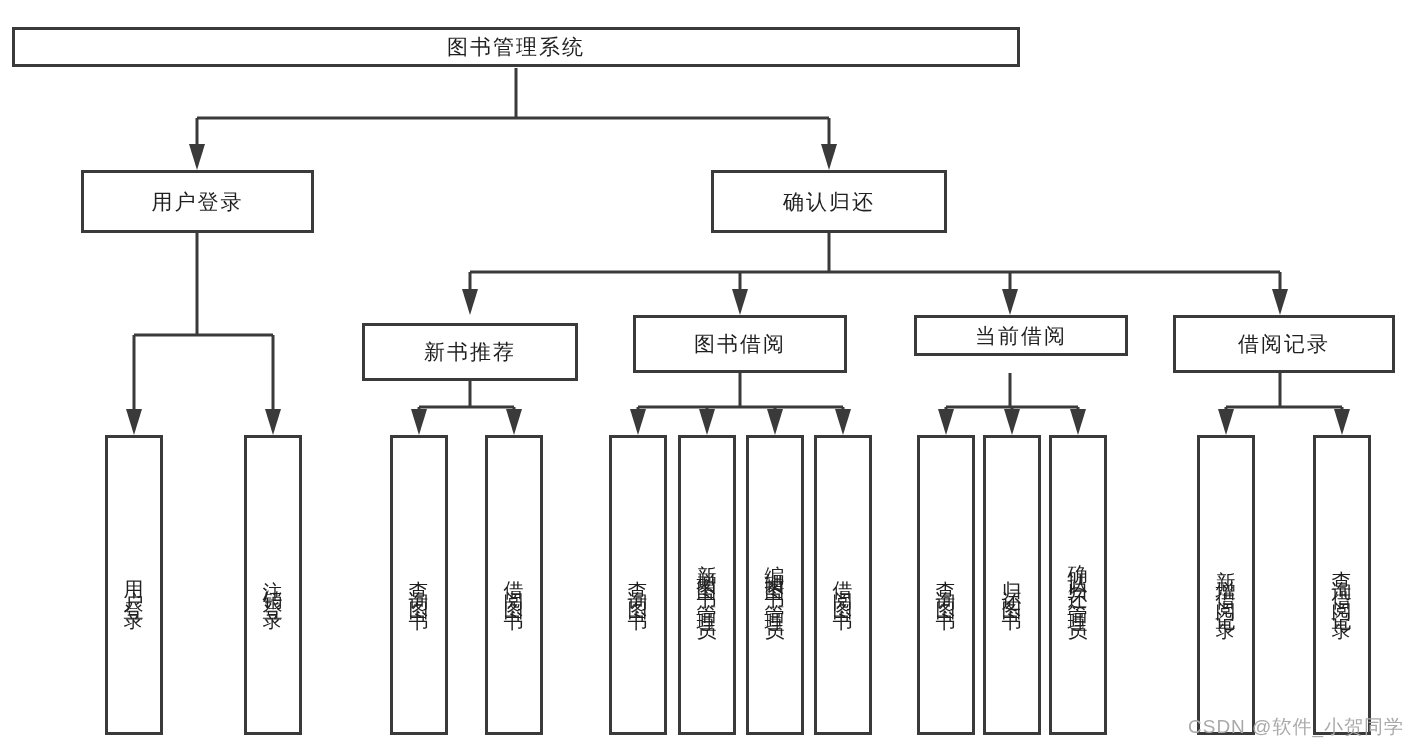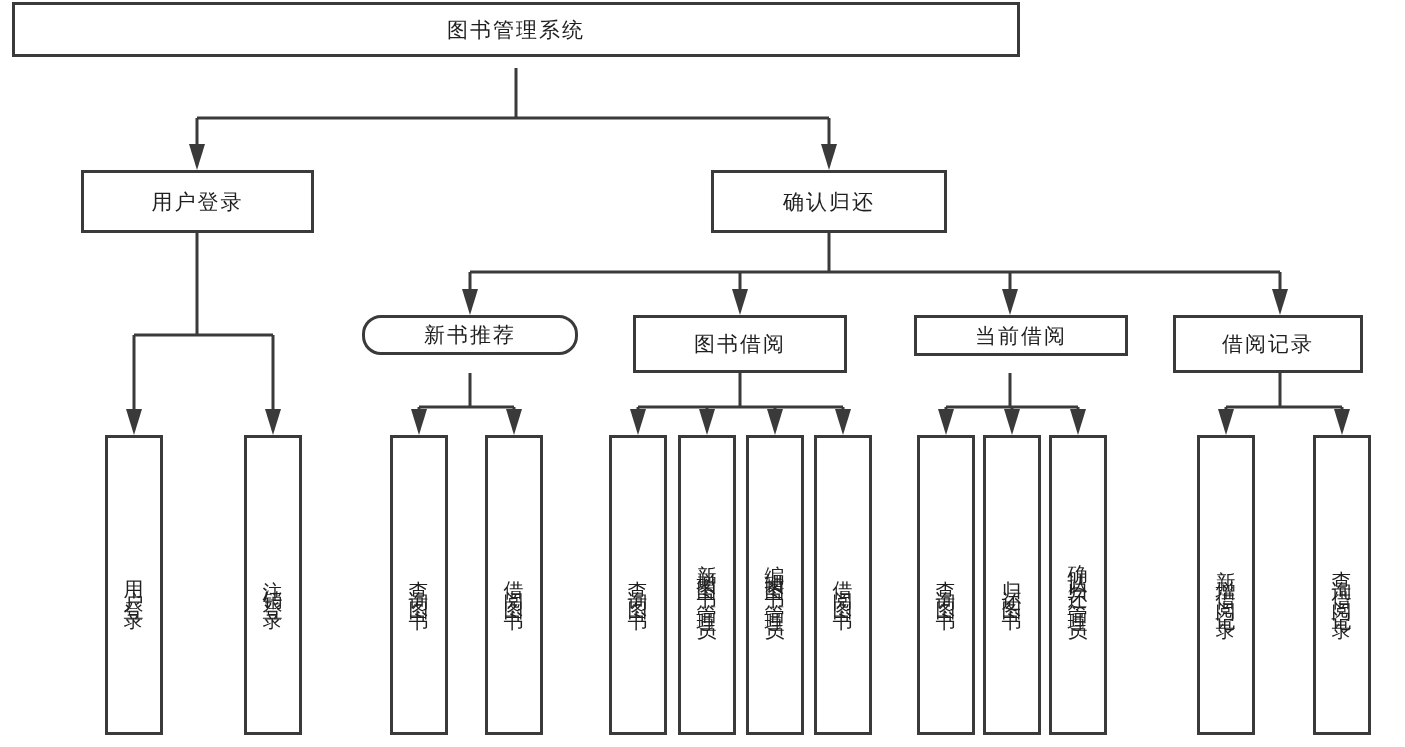--- a/index.html
+++ b/index.html
@@ -106,29 +106,29 @@
       <polygon points="767,409 783,409 775,435"></polygon>
       <polygon points="835,409 851,409 843,435"></polygon>
       <polygon points="938,409 954,409 946,435"></polygon>
       <polygon points="1004,409 1020,409 1012,435"></polygon>
       <polygon points="1070,409 1086,409 1078,435"></polygon>
       <polygon points="1218,409 1234,409 1226,435"></polygon>
       <polygon points="1334,409 1350,409 1342,435"></polygon>
     </g>
   </svg>
 
-  <div class="hbox" style="left:12px; top:2px; width:1008px; height:55px;">图书管理系统</div>
+  <div class="hbox" style="left:12px; top:27px; width:1008px; height:40px;">图书管理系统</div>
 
   <div class="hbox" style="left:81px; top:170px; width:233px; height:63px;">用户登录</div>
   <div class="hbox" style="left:711px; top:170px; width:236px; height:63px;">确认归还</div>
 
-  <div class="hbox" style="left:362px; top:315px; width:216px; height:40px;border-radius:19px;">新书推荐</div>
+  <div class="hbox" style="left:362px; top:323px; width:216px; height:58px;">新书推荐</div>
   <div class="hbox" style="left:633px; top:315px; width:214px; height:58px;text-align:right;">图书借阅</div>
   <div class="hbox" style="left:870px; top:315px; width:214px; height:41px;margin-left:44px;">当前借阅</div>
-  <div class="hbox" style="left:1173px; top:315px; width:190px; height:58px;">借阅记录</div>
+  <div class="hbox" style="left:1173px; top:315px; width:222px; height:58px;">借阅记录</div>
 
   <div class="vbox" style="left:105px; width:58px;">
     <span class="vtext">用户登录</span>
   </div>
   <div class="vbox" style="left:244px; width:58px;">
     <span class="vtext">注销登录</span>
   </div>
 
   <div class="vbox" style="left:390px; width:58px;">
     <span class="vtext">查询图书</span>
@@ -160,14 +160,15 @@
     <span class="vtext long">确认归还（管理员）</span>
   </div>
 
   <div class="vbox" style="left:1197px; width:58px;">
     <span class="vtext">新增借阅记录</span>
   </div>
   <div class="vbox" style="left:1313px; width:58px;">
     <span class="vtext">查询借阅记录</span>
   </div>
 
+  <div class="watermark">CSDN @软件_小贺同学</div>
 
 </div>
 
 </body></html>

